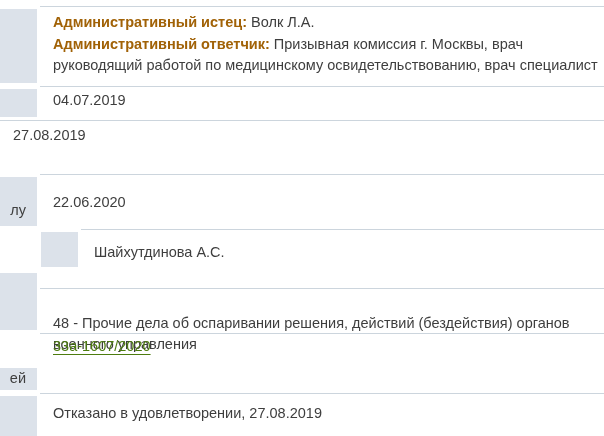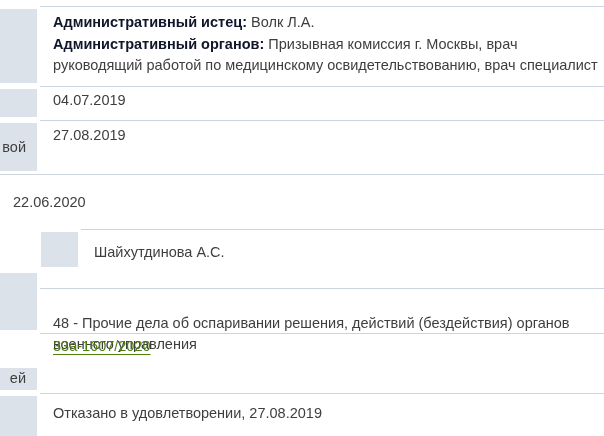--- a/index.html
+++ b/index.html
@@ -57,54 +57,54 @@
   .r5 .val { padding-top: 12px; }
   .r6 .val { padding-top: 24px; white-space: pre-line; margin-top: 18px; }
   .r7 .val { padding-top: 2px; }
   .r7 .lbl { padding-top: 0; margin-top: 35px; }
   .r8 .val { padding-top: 9px; }
   .pline {
     white-space: nowrap;
   }
   .pline b {
     font-weight: bold;
-    color: #0f172a;
+    color: #a16207;
   }
   .case-link {
     color: #4d7c0f;
     text-decoration: underline;
     text-underline-offset: 3px;
     text-decoration-thickness: 1px;
   }
 </style>
 </head>
 <body>
 
 <div class="case-table">
 
   <div class="row r1">
     <div class="lbl"></div>
     <div class="val">
       <div class="pline"><b>Административный истец:</b><span> Волк Л.А.</span></div>
-      <div class="pline"><b>Административный органов:</b><span> Призывная комиссия г. Москвы, врач</span></div>
+      <div class="pline"><b>Административный ответчик:</b><span> Призывная комиссия г. Москвы, врач</span></div>
       <div class="pline"><b></b><span>руководящий работой по медицинскому освидетельствованию, врач специалист</span></div>
     </div>
   </div>
 
   <div class="row r2">
     <div class="lbl"></div>
     <div class="val">04.07.2019</div>
   </div>
 
   <div class="row r3">
-    <div class="lbl">вой</div>
     <div class="val">27.08.2019</div>
   </div>
 
   <div class="row r4">
+    <div class="lbl">лу</div>
     <div class="val">22.06.2020</div>
   </div>
 
   <div class="row r5">
     <div class="lbl"></div>
     <div class="val">Шайхутдинова А.С.</div>
   </div>
 
   <div class="row r6">
     <div class="lbl"></div>

